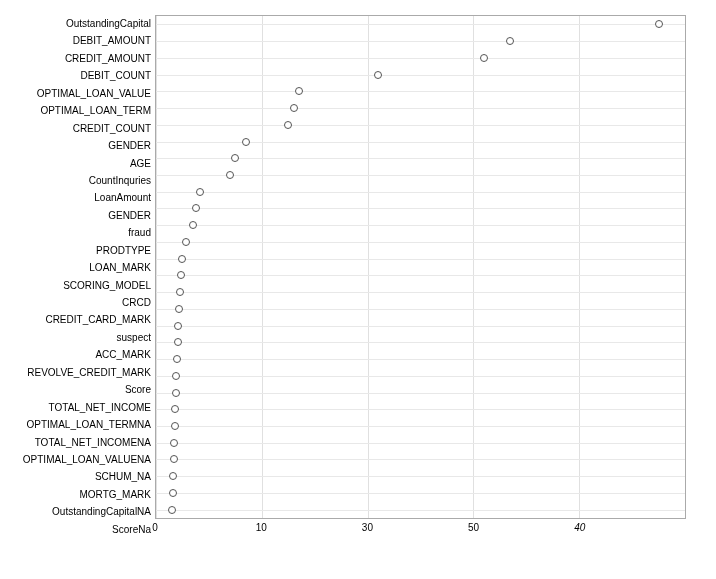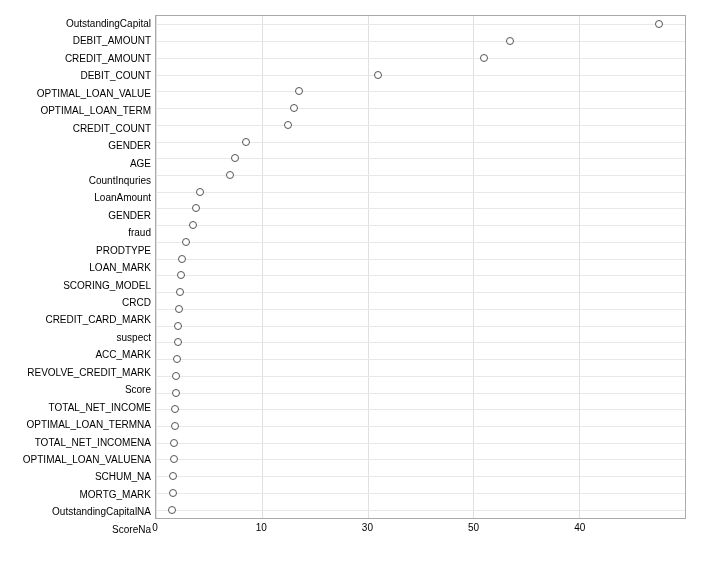--- a/index.html
+++ b/index.html
@@ -207,18 +207,18 @@
           <div class="dot" style="left: 3.4%; top: 88.3333%;"></div>
           <div class="dot" style="left: 3.2%; top: 91.6667%;"></div>
           <div class="dot" style="left: 3.2%; top: 95%;"></div>
           <div class="dot" style="left: 3%; top: 98.3333%;"></div>
         </div>
       <div class="x-axis-labels" id="x-axis-labels" style="position:relative; height:18px;">
           <span class="x-label" style="left: 0%;">0</span>
           <span class="x-label" style="left: 20%;">10</span>
           <span class="x-label" style="left: 40%;">30</span>
           <span class="x-label" style="left: 60%;">50</span>
-          <span class="x-label" style="left: 80%;">40</span>
+          <span class="x-label" style="left: 80%; font-style: italic;">40</span>
         </div>
       <div class="x-axis-title"></div>
     </div>
   </div>
 </div>
 
 </body></html>

